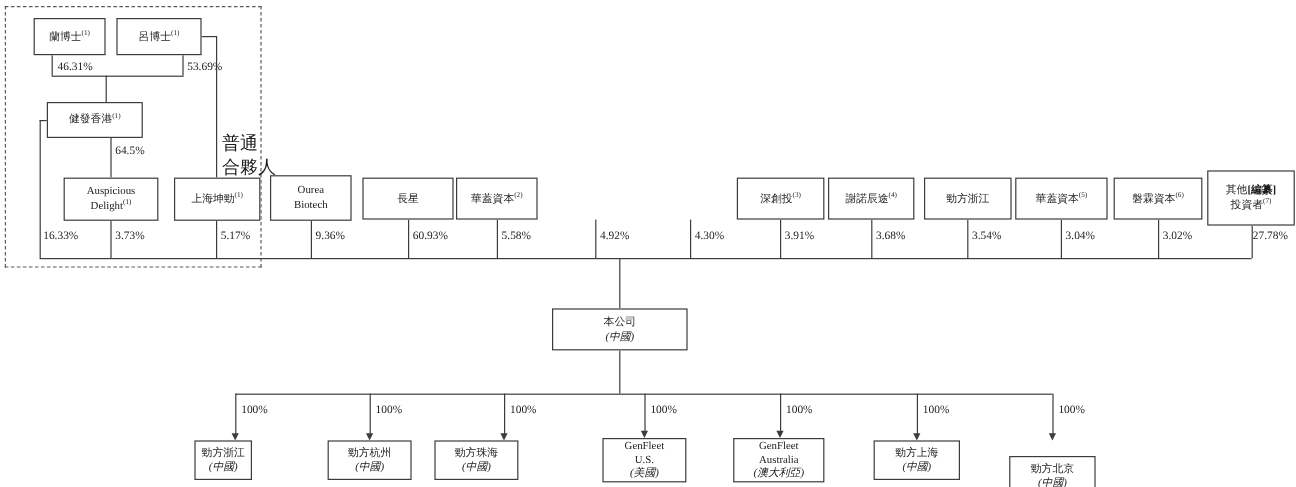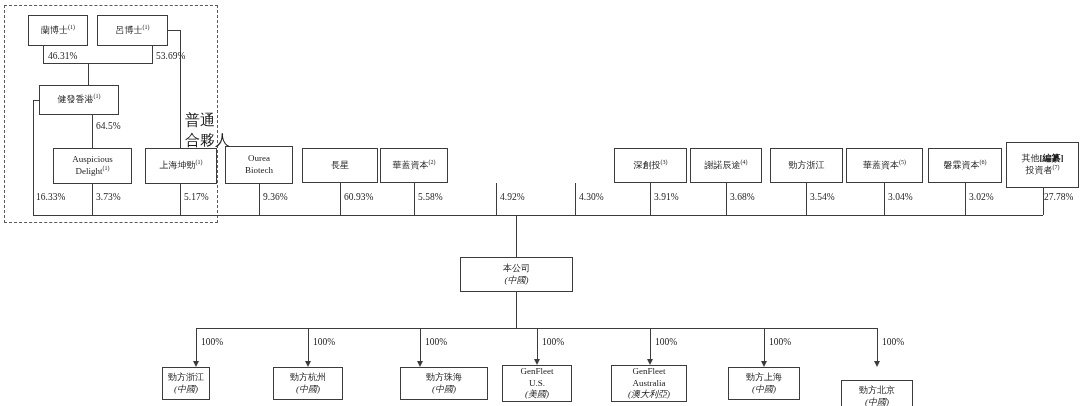--- a/index.html
+++ b/index.html
@@ -129,21 +129,21 @@
   </div>
 
   <div class="node" style="left:162px;top:367px;width:48px;height:33px">
     <span>勁方浙江</span>
     <span class="it">(中國)</span>
   </div>
   <div class="node" style="left:273px;top:367px;width:70px;height:33px">
     <span>勁方杭州</span>
     <span class="it">(中國)</span>
   </div>
-  <div class="node" style="left:400px;top:367px;width:88px;height:33px">
+  <div class="node" style="left:362px;top:367px;width:70px;height:33px">
     <span>勁方珠海</span>
     <span class="it">(中國)</span>
   </div>
   <div class="node" style="left:502px;top:365px;width:70px;height:37px">
     <span>GenFleet</span>
     <span>U.S.</span>
     <span class="it">(美國)</span>
   </div>
   <div class="node" style="left:611px;top:365px;width:76px;height:37px">
     <span>GenFleet</span>

